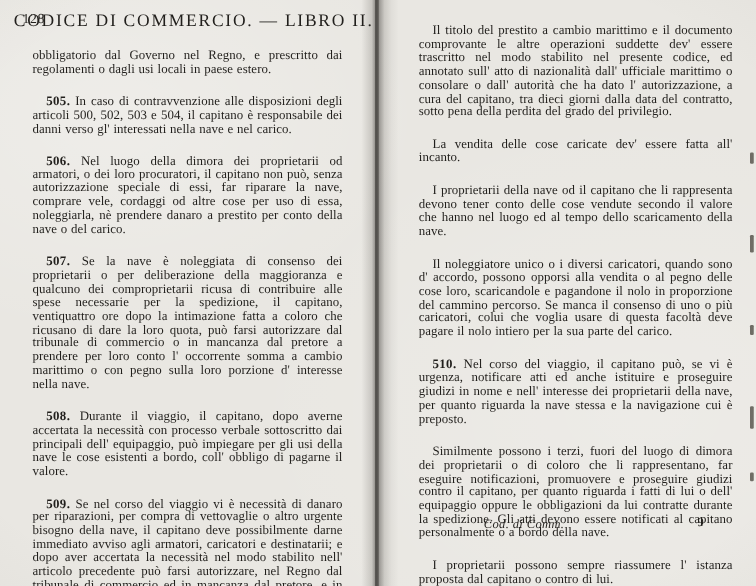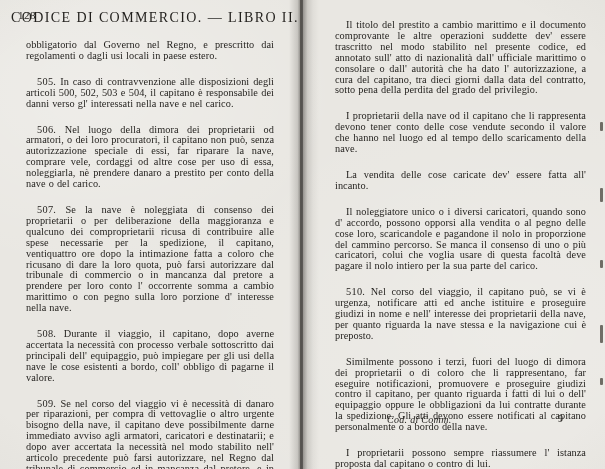--- a/index.html
+++ b/index.html
@@ -45,21 +45,21 @@
   .page-left  .hdr .pnum{position:absolute;left:7px;top:2px;}
   .page-right .hdr .pnum{position:absolute;right:14px;top:2px;}
   .hdr .htitle{position:absolute;left:0;right:0;top:3px;text-align:center;white-space:nowrap;}
   .page-right .hdr .htitle{left:-14px;}
   .caps{text-transform:uppercase;font-size:14px;}
   .hdr .ital{font-style:italic;font-size:10.5px;letter-spacing:0.4px;text-transform:none;}
 
   .body{font-size:10.3px;line-height:10.9px;text-align:justify;word-spacing:0.4px;letter-spacing:0.05px;}
   .para{margin:15px;}
   .para.ind{text-indent:11px;}
-  .para .num{font-weight:normal;letter-spacing:0.3px;}
+  .para .num{font-weight:bold;letter-spacing:0.3px;}
   .para .num:empty{display:none;}
 
   .footer{position:absolute;left:0;right:0;bottom:5px;height:13px;font-size:10px;}
   .footer .sig{position:absolute;left:78px;bottom:0;font-style:italic;letter-spacing:0.3px;}
   .footer .sheet{position:absolute;right:42px;bottom:1px;}
 </style>
 </head>
 <body>
 
 <div class="scan">
@@ -75,22 +75,22 @@
       <p class="para ind"><span class="num">506.</span> <span>Nel luogo della dimora dei proprietarii od armatori, o dei loro procuratori, il capitano non può, senza autorizzazione speciale di essi, far riparare la nave, comprare vele, cordaggi od altre cose per uso di essa, noleggiarla, nè prendere danaro a prestito per conto della nave o del carico.</span></p>
       <p class="para ind"><span class="num">507.</span> <span>Se la nave è noleggiata di consenso dei proprietarii o per deliberazione della maggioranza e qualcuno dei comproprietarii ricusa di contribuire alle spese necessarie per la spedizione, il capitano, ventiquattro ore dopo la intimazione fatta a coloro che ricusano di dare la loro quota, può farsi autorizzare dal tribunale di commercio o in mancanza dal pretore a prendere per loro conto l' occorrente somma a cambio marittimo o con pegno sulla loro porzione d' interesse nella nave.</span></p>
       <p class="para ind"><span class="num">508.</span> <span>Durante il viaggio, il capitano, dopo averne accertata la necessità con processo verbale sottoscritto dai principali dell' equipaggio, può impiegare per gli usi della nave le cose esistenti a bordo, coll' obbligo di pagarne il valore.</span></p>
       <p class="para ind"><span class="num">509.</span> <span>Se nel corso del viaggio vi è necessità di danaro per riparazioni, per compra di vettovaglie o altro urgente bisogno della nave, il capitano deve possibilmente darne immediato avviso agli armatori, caricatori e destinatarii; e dopo aver accertata la necessità nel modo stabilito nell' articolo precedente può farsi autorizzare, nel Regno dal tribunale di commercio ed in mancanza dal pretore, e in paese estero dal regio console o da chi ne fa le veci ed in mancanza dall' autorità del luogo, a procurarsi la somma necessaria col prendere danaro a prestito o a cambio marittimo, col dare in pegno o vendere le cose caricate, oppure</span></p>
     </div>
   </div>
 
   <div class="page page-right">
     <div class="body">
       <p class="para ind"><span>Il titolo del prestito a cambio marittimo e il documento comprovante le altre operazioni suddette dev' essere trascritto nel modo stabilito nel presente codice, ed annotato sull' atto di nazionalità dall' ufficiale marittimo o consolare o dall' autorità che ha dato l' autorizzazione, a cura del capitano, tra dieci giorni dalla data del contratto, sotto pena della perdita del grado del privilegio.</span></p>
+      <p class="para ind"><span>La vendita delle cose caricate dev' essere fatta all' incanto.</span></p>
       <p class="para ind"><span>I proprietarii della nave od il capitano che li rappresenta devono tener conto delle cose vendute secondo il valore che hanno nel luogo ed al tempo dello scaricamento della nave.</span></p>
-      <p class="para ind"><span>La vendita delle cose caricate dev' essere fatta all' incanto.</span></p>
       <p class="para ind"><span>Il noleggiatore unico o i diversi caricatori, quando sono d' accordo, possono opporsi alla vendita o al pegno delle cose loro, scaricandole e pagandone il nolo in proporzione del cammino percorso. Se manca il consenso di uno o più caricatori, colui che voglia usare di questa facoltà deve pagare il nolo intiero per la sua parte del carico.</span></p>
       <p class="para ind"><span class="num">510.</span> <span>Nel corso del viaggio, il capitano può, se vi è urgenza, notificare atti ed anche istituire e proseguire giudizi in nome e nell' interesse dei proprietarii della nave, per quanto riguarda la nave stessa e la navigazione cui è preposto.</span></p>
       <p class="para ind"><span>Similmente possono i terzi, fuori del luogo di dimora dei proprietarii o di coloro che li rappresentano, far eseguire notificazioni, promuovere e proseguire giudizi contro il capitano, per quanto riguarda i fatti di lui o dell' equipaggio oppure le obbligazioni da lui contratte durante la spedizione. Gli atti devono essere notificati al capitano personalmente o a bordo della nave.</span></p>
       <p class="para ind"><span>I proprietarii possono sempre riassumere l' istanza proposta dal capitano o contro di lui.</span></p>
       <p class="para ind"><span>Le condanne pronunciate contro il capitano non privano i proprietarii del diritto di far</span></p>
     </div>
     <div class="footer">
       <span class="sig">Cod. di Comm.</span>
       <span class="sheet">9</span>
     </div>

